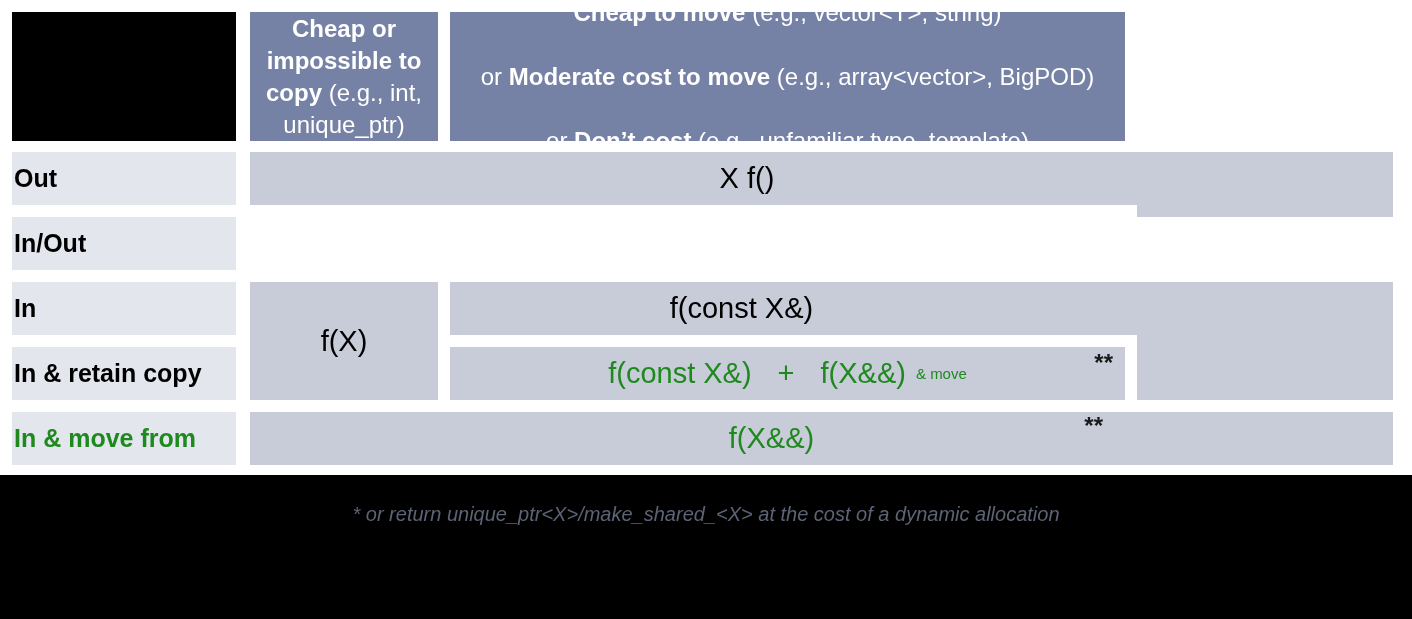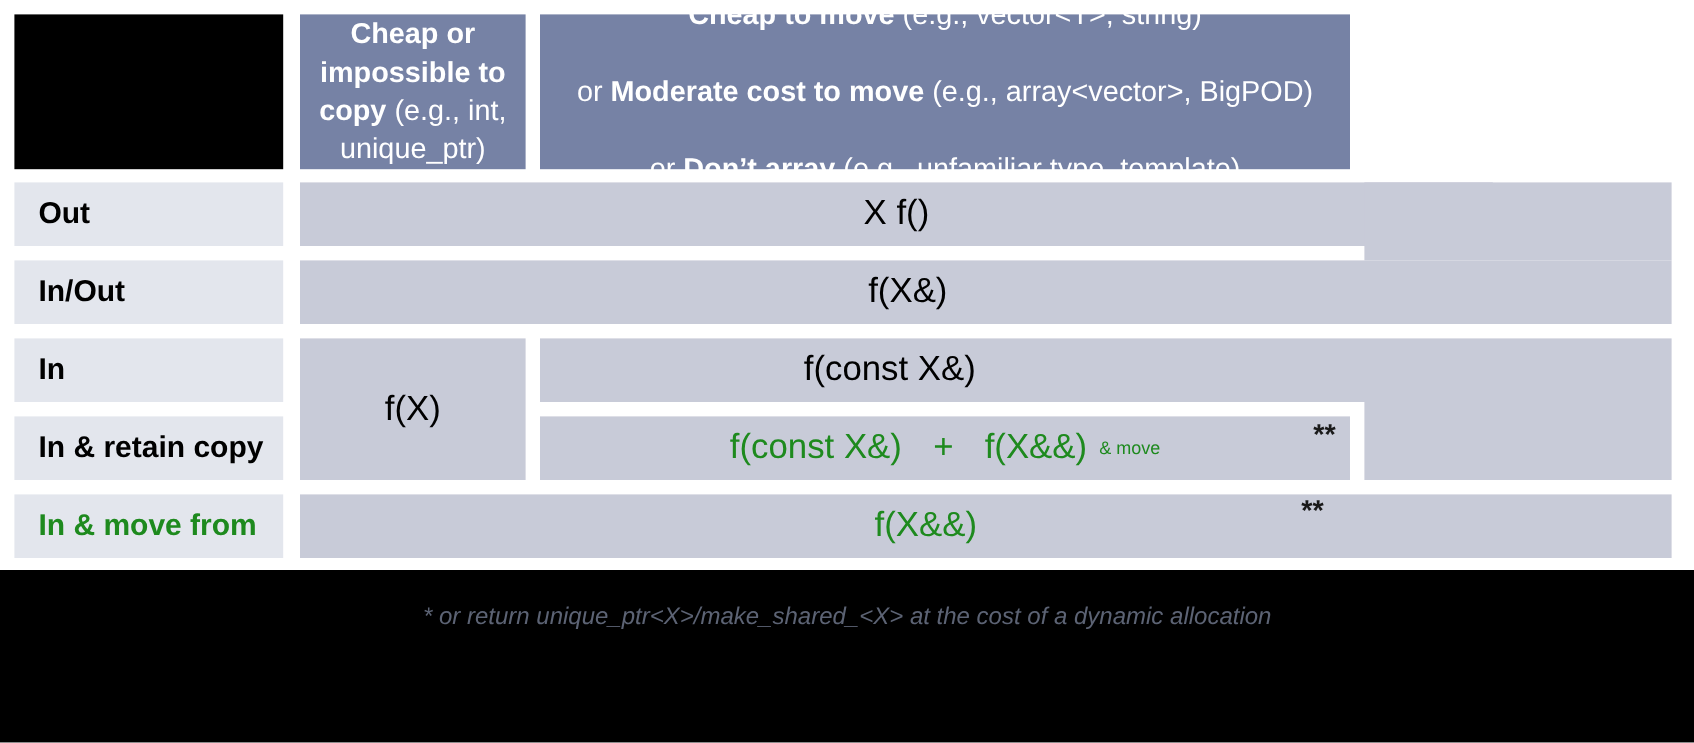--- a/index.html
+++ b/index.html
@@ -11,21 +11,21 @@
   .blackbox{background:#000000;}
   .hdr{
     background:#7682a5;color:#ffffff;display:flex;flex-direction:column;
     justify-content:center;align-items:center;text-align:center;
     font-size:24px;line-height:32px;padding:4px 8px;
   }
   .hdr .b{font-weight:bold;}
   .hdr .line{white-space:nowrap;}
   .lbl{
     background:#e3e6ed;color:#000000;font-weight:bold;font-size:25px;
-    display:flex;align-items:center;padding-left:20px;
+    display:flex;align-items:center;padding-left:2px;
   }
   .cell{
     background:#c8cbd8;color:#000000;font-size:29px;
     display:flex;align-items:center;justify-content:center;
   }
   .fill{background:#c8cbd8;}
   .green{color:#1e8a1e;}
   .stars{position:absolute;font-size:24px;font-weight:bold;color:#1a1a1a;}
   .small{font-size:15px;font-weight:normal;}
   .footer{background:#000000;}
@@ -48,21 +48,21 @@
   </div>
 
   <div class="abs hdr" style="left:450px;top:12px;width:675px;height:129px;gap:32px;">
     <div class="line">
       <span class="b">Cheap to move</span><span> (e.g., vector&lt;T&gt;, string)</span>
     </div>
     <div class="line">
       <span>or </span><span class="b">Moderate cost to move</span><span> (e.g., array&lt;vector&gt;, BigPOD)</span>
     </div>
     <div class="line">
-      <span>or </span><span class="b">Don’t array</span><span> (e.g., unfamiliar type, template)</span>
+      <span>or </span><span class="b">Don’t cost</span><span> (e.g., unfamiliar type, template)</span>
     </div>
   </div>
 
 
   <div class="abs lbl" style="left:12px;top:152px;width:224px;height:53px;">
     <span>Out</span>
   </div>
   <div class="abs lbl" style="left:12px;top:217px;width:224px;height:53px;">
     <span>In/Out</span>
   </div>
@@ -74,23 +74,20 @@
   </div>
   <div class="abs lbl green" style="left:12px;top:412px;width:224px;height:53px;">
     <span>In &amp; move from</span>
   </div>
 
   <div class="abs cell" style="left:250px;top:152px;width:994px;height:53px;">
     <span>X f()</span>
   </div>
 
   <div class="abs fill" style="left:1137px;top:152px;width:256px;height:65px;"></div>
-  <div class="abs cell" style="left:250px;top:217px;width:1143px;height:53px;padding-right:130px;">
-    <span>f(X&amp;)</span>
-  </div>
 
   <div class="abs cell" style="left:250px;top:282px;width:188px;height:118px;">
     <span>f(X)</span>
   </div>
 
   <div class="abs cell" style="left:450px;top:282px;width:943px;height:53px;padding-right:360px;">
     <span>f(const X&amp;)</span>
   </div>
   <div class="abs fill" style="left:1137px;top:335px;width:256px;height:65px;"></div>
 

